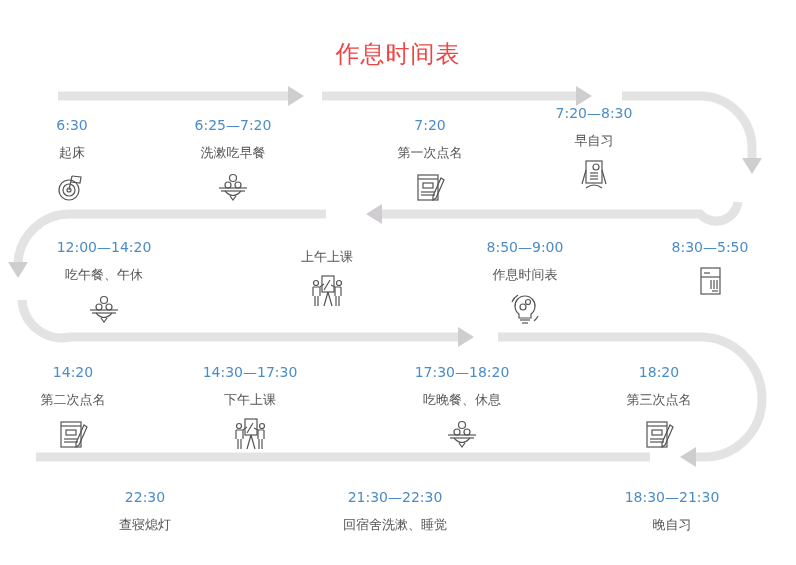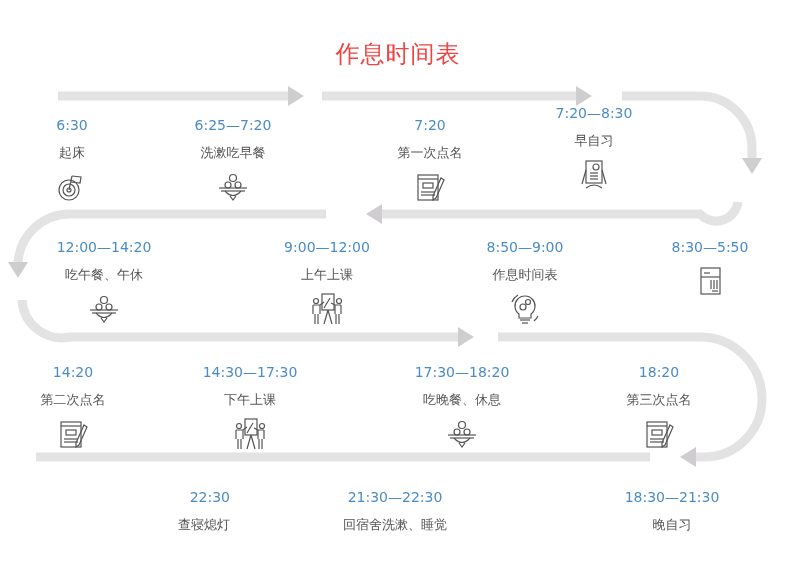--- a/index.html
+++ b/index.html
@@ -98,21 +98,20 @@
     <circle cx="17" cy="8" r="3.5"></circle>
       <circle cx="12" cy="15" r="3"></circle>
       <circle cx="22" cy="15" r="3"></circle>
     <line x1="3" y1="18" x2="31" y2="18"></line>
       <line x1="5" y1="21" x2="29" y2="21"></line>
     <path d="M9 21 Q17 30 25 21"></path>
       <path d="M14 26 L17 30 L20 26"></path>
   </svg>
 </div>
 <div class="item" style="left:327px; top:238px;">
-  <div class="time">9:00—12:00</div>
   <div class="label">上午上课</div>
   <svg class="icon" viewBox="0 0 34 34" fill="none" stroke="#555" stroke-width="1.2">
     <rect x="12" y="2" width="12" height="16"></rect>
       <line x1="14" y1="16" x2="20" y2="6"></line>
     <line x1="18" y1="18" x2="14" y2="32"></line>
       <line x1="18" y1="18" x2="22" y2="32"></line>
     <circle cx="6" cy="9" r="2.5"></circle>
       <path d="M3 13 H10 L14 10 M3 13 V22 M5 22 V32 M8 22 V32 M10 13 V22"></path>
     <circle cx="29" cy="9" r="2.5"></circle>
       <path d="M31 13 H25 L21 11 M31 13 V22 M29 22 V32 M26 22 V32 M25 13 V22"></path>
@@ -188,21 +187,21 @@
   <svg class="icon" viewBox="0 0 34 34" fill="none" stroke="#555" stroke-width="1.2">
     <rect x="5" y="5" width="20" height="25"></rect>
       <line x1="5" y1="9" x2="25" y2="9"></line>
     <rect x="10" y="13" width="10" height="5"></rect>
       <line x1="8" y1="22" x2="22" y2="22"></line>
       <line x1="8" y1="25" x2="22" y2="25"></line>
     <path d="M28 8 L31 10 L23 28 L20 30 L20 26 Z"></path>
   </svg>
 </div>
 
-<div class="item" style="left:145px; top:488px;text-align:right;">
+<div class="item" style="left:145px; top:488px;">
   <div class="time">22:30</div>
   <div class="label">查寝熄灯</div>
 </div>
 <div class="item" style="left:395px; top:488px;">
   <div class="time">21:30—22:30</div>
   <div class="label">回宿舍洗漱、睡觉</div>
 </div>
 <div class="item" style="left:672px; top:488px;">
   <div class="time">18:30—21:30</div>
   <div class="label">晚自习</div>

